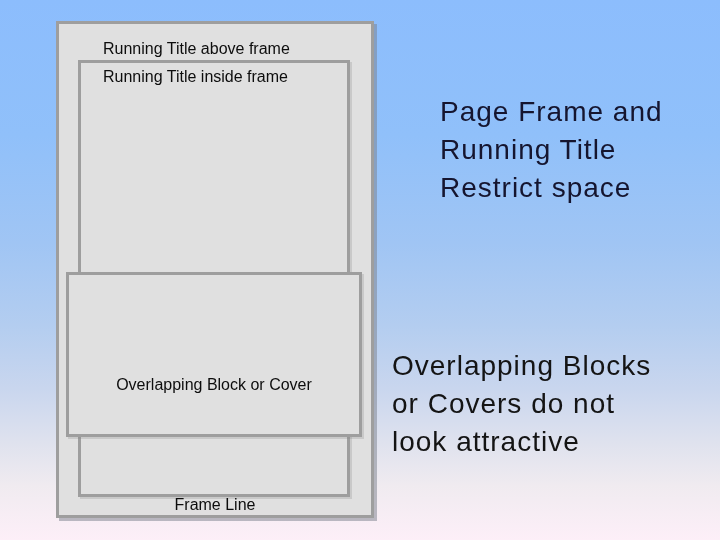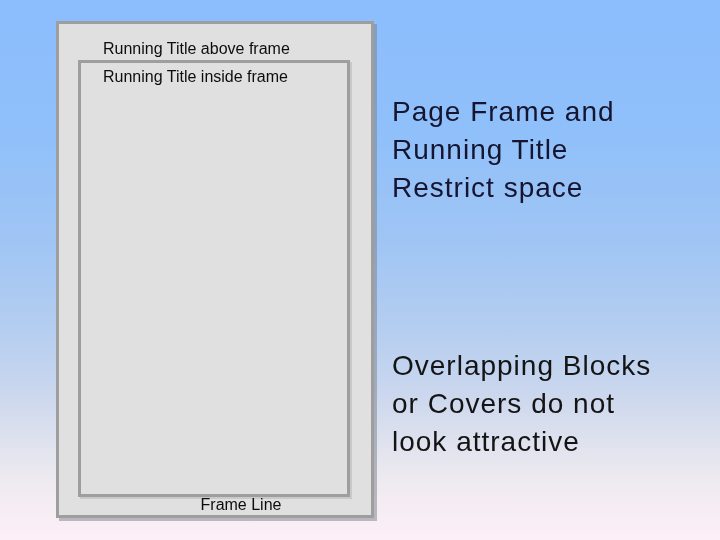--- a/index.html
+++ b/index.html
@@ -70,46 +70,48 @@
     font-size: 16px;
     line-height: 19px;
     color: #0d0d0d;
     white-space: nowrap;
   }
   .frame-line {
     left: 56px; top: 495px;
     width: 318px;
     text-align: center;
     white-space: nowrap;
-    padding-left: 26px;
   }
   .heading {
     position: absolute;
     left: 392px;
     font-size: 28px;
     line-height: 38px;
     letter-spacing: 1px;
     white-space: pre-line;
   }
-  .heading-1 { top: 93px; }
+  .heading-1 { top: 93px; margin-left: 48px; }
   .heading-2 { top: 320px; margin-top: 27px; }
 </style>
 </head>
 <body>
 
 <div class="slide">
 
   <div class="outer-frame"></div>
 
   <div class="inner-frame"></div>
 
   <div class="small-text running-inside">Running Title inside frame</div>
 
   <div class="small-text running-above">Running Title above frame</div>
 
+  <div class="overlap-block">
+    <div class="block-label">Overlapping Block or Cover</div>
+  </div>
 
   <div class="small-text frame-line">Frame Line</div>
 
   <div class="heading heading-1" style="color: rgb(21, 21, 47);">Page Frame and
 Running Title
 Restrict space</div>
 
   <div class="heading heading-2" style="color: rgb(20, 20, 20);">Overlapping Blocks
 or Covers do not
 look attractive</div>

